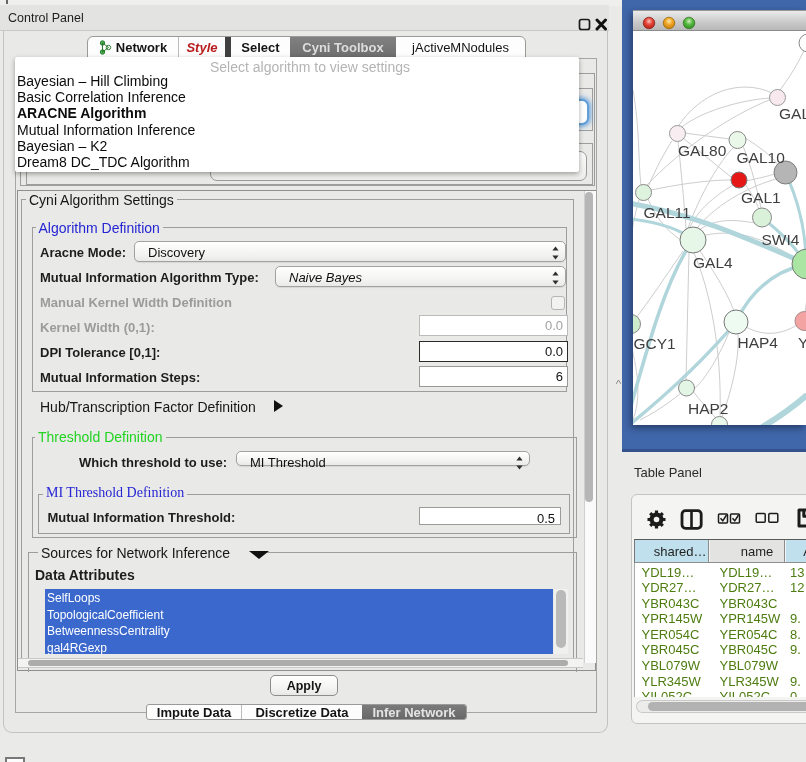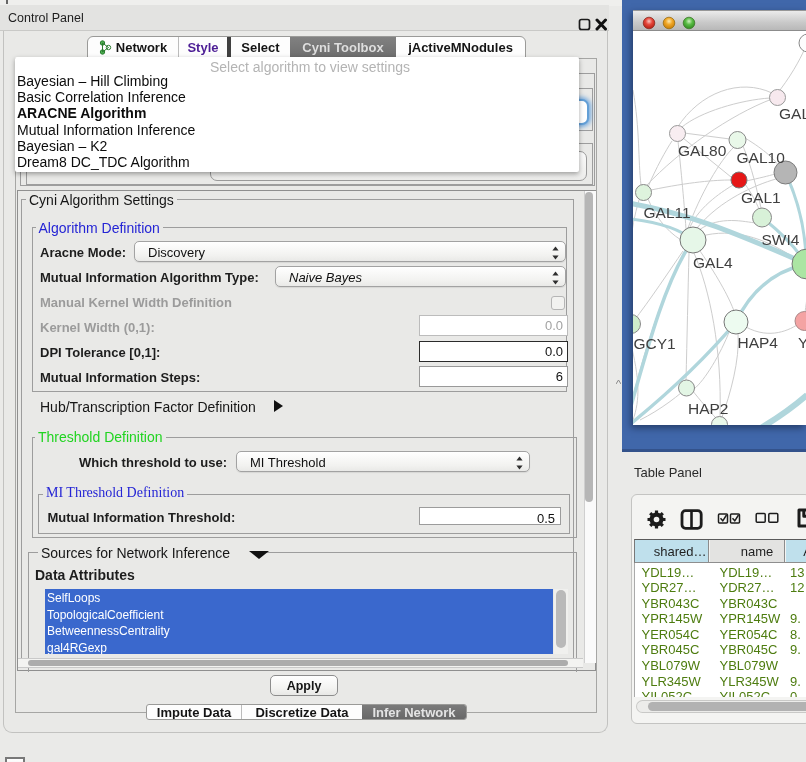--- a/index.html
+++ b/index.html
@@ -35,24 +35,24 @@
 
 <div id="toptabs" class="abs" style="left:87px;top:36px;width:439px;height:23px;background:#fdfdfd;border:1px solid #9a9a98;border-radius:6px 6px 0 0;overflow:hidden;display:flex;">
   <div style="width:91px;display:flex;align-items:center;justify-content:center;font-size:13px;font-weight:bold;color:#141414;border-right:1px solid #bcbcbc;">
     <svg width="13" height="15" viewBox="0 0 13 15" style="margin-right:4px">
         <circle cx="3.5" cy="3" r="2.2" fill="#4caf50" stroke="#2c7d30"></circle>
         <circle cx="3.5" cy="12" r="2.2" fill="#4caf50" stroke="#2c7d30"></circle>
         <circle cx="9.5" cy="7.5" r="2.2" fill="#fff" stroke="#2c7d30"></circle>
         <path d="M3.5,3 L3.5,12 M3.5,3 L9.5,7.5 M3.5,12 L9.5,7.5" stroke="#2c7d30" stroke-width="1" fill="none"></path>
       </svg>
     Network</div>
-  <div style="width:52px;display:flex;align-items:center;justify-content:center;font-size:13px;font-weight:bold;color:#4c1d95;border-right:4px solid #404040;">Style</div>
+  <div style="width:52px;display:flex;align-items:center;justify-content:center;font-size:13px;font-weight:bold;color:#b91c1c;border-right:6px solid #404040;font-style:italic;">Style</div>
   <div style="width:59px;display:flex;align-items:center;justify-content:center;font-size:13px;font-weight:bold;color:#141414;">Select</div>
   <div style="width:106px;display:flex;align-items:center;justify-content:center;font-size:13px;font-weight:bold;color:#dedede;background:linear-gradient(#818181,#6d6d6d);">Cyni Toolbox</div>
-  <div style="flex:1;display:flex;align-items:center;justify-content:center;font-size:13px;font-weight:bold;color:#141414;">jActiveMNodules</div>
+  <div style="flex:1;display:flex;align-items:center;justify-content:center;font-size:13px;font-weight:normal;color:#141414;">jActiveMNodules</div>
 </div>
 
 <div class="abs" style="left:15px;top:58px;width:582px;height:655px;background:#e9e9e7;border:1px solid #a6a6a4;"></div>
 
 <div class="gbox" style="left:20px;top:73px;width:575px;height:113px;"></div>
 <div class="gbox" style="left:26px;top:88px;width:567px;height:43px;"></div>
 <div class="gbox" style="left:26px;top:143px;width:567px;height:42px;"></div>
 <div class="abs" style="left:200px;top:99px;width:389px;height:26px;border:2px solid #639fd6;border-radius:7px;background:#fff;box-shadow:0 0 4px 2px rgba(90,155,220,0.8);"></div>
 <div class="abs" style="left:210px;top:151px;width:377px;height:30px;border:1.5px solid #9a9a9a;border-radius:7px;background:linear-gradient(#fbfbfb,#ececea);"></div>
 
@@ -96,21 +96,21 @@
 
 <div class="abs" style="left:40px;top:398.5px;font-size:14px;color:#161616;">Hub/Transcription Factor Definition</div>
 <svg class="abs" style="left:273px;top:399px" width="11" height="14" viewBox="0 0 11 14">
     <path d="M1,1 L10,7 L1,13 Z" fill="#111"></path>
   </svg>
 
 <div class="gbox" style="left:32px;top:436.5px;width:545px;height:101px;"></div>
 <div class="glab" style="left:35px;top:428.5px;color:#21d421;">Threshold Definition</div>
 
 <div class="lbl abs" style="left:79px;top:455px;">Which threshold to use:</div>
-<div class="combo" style="left:236px;top:451px;width:294px;height:21px;">
+<div class="combo" style="left:236px;top:451px;width:294px;height:15px;">
   <div class="ctext">MI Threshold</div>
   <svg class="spin" width="9" height="16" viewBox="0 0 9 16" style="top:2.5px">
       <path d="M4.5,1.5 L7.6,5.5 L1.4,5.5 Z" fill="#2e2e2e"></path>
       <path d="M4.5,14.5 L7.6,10.5 L1.4,10.5 Z" fill="#2e2e2e"></path>
     </svg>
 </div>
 
 <div class="gbox" style="left:38px;top:494px;width:532px;height:39.5px;"></div>
 <div class="glab" style="left:43px;top:485px;color:#2525d5;font-family:Liberation Serif, serif;">MI Threshold Definition</div>
 <div class="lbl abs" style="left:47.5px;top:510px;">Mutual Information Threshold:</div>

